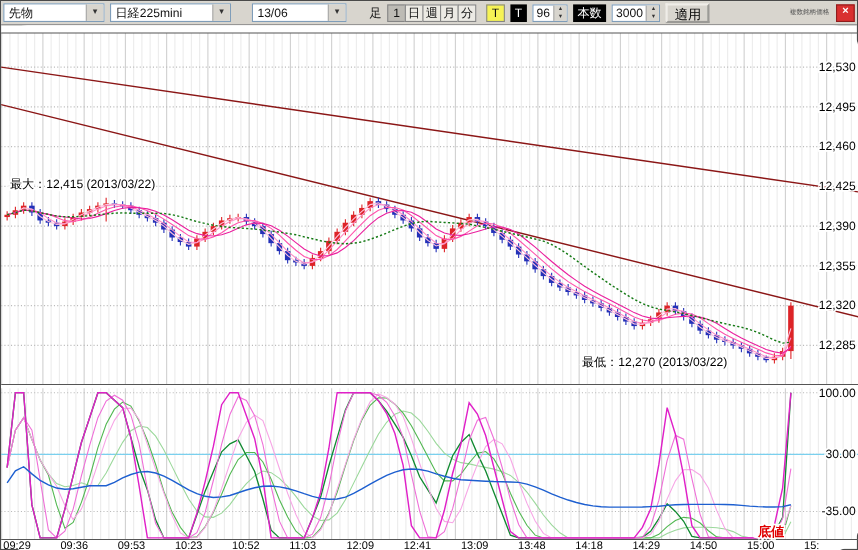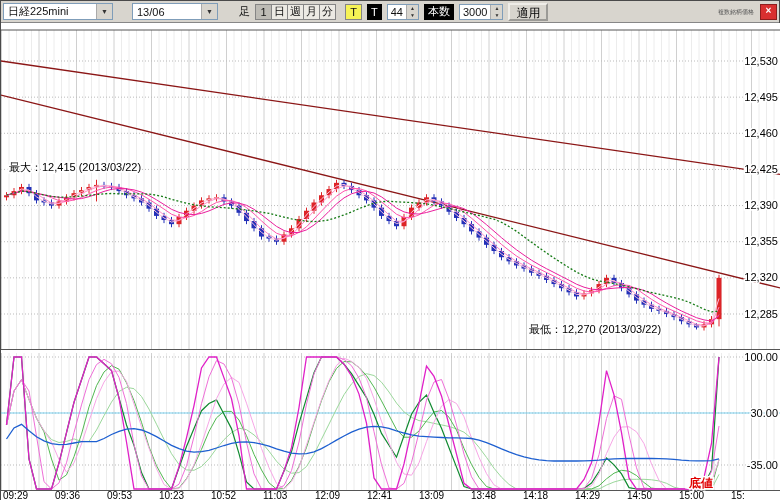--- a/index.html
+++ b/index.html
@@ -23,48 +23,52 @@
   .spin{display:flex;background:#fff;border:1px solid #7f9db9;height:16px;box-sizing:border-box;align-items:stretch;}
   .spin .num{padding:0 3px;font-size:11px;display:flex;align-items:center;}
   .spin .arrows{display:flex;flex-direction:column;width:11px;border-left:1px solid #aaa;background:#d8d5ce;}
   .spin .arrows span{font-size:5px;line-height:7px;text-align:center;color:#333;}
   .apply{height:18px;border:2px outset #efede8;background:#d8d5ce;font-size:12px;padding:0 6px;
          font-family:"Liberation Sans",sans-serif;}
   .corner{margin-left:auto;display:flex;align-items:center;gap:2px;}
   .tiny{font-size:6px;line-height:6px;color:#555;width:40px;word-break:break-all;}
   .close{width:15px;height:14px;background:#d93030;color:#fff;font-size:10px;line-height:12px;
          text-align:center;border:1px solid #8f1d1d;font-weight:bold;}
-  .chart-area{width:780px;height:478px;background:#fff;}
+  .chart-area{width:780px;height:478px;background:#fff;border-radius:24px;}
   svg text{font-family:"Liberation Sans",sans-serif;}
 </style>
 </head>
 <body>
 
 <div class="window">
   <div class="toolbar">
+    <div class="combo w1">
+      <span>先物</span>
+      <span class="arr">▼</span>
+    </div>
     <div class="combo w2">
       <span>日経225mini</span>
       <span class="arr">▼</span>
     </div>
     <div class="combo w3">
       <span>13/06</span>
       <span class="arr">▼</span>
     </div>
     <span class="lbl">足</span>
     <div class="pgroup">
       <span class="pbtn first">1</span>
       <span class="pbtn">日</span>
       <span class="pbtn">週</span>
       <span class="pbtn">月</span>
       <span class="pbtn">分</span>
     </div>
     <span class="tgl">T</span>
     <span class="blk">T</span>
     <div class="spin">
-      <span class="num">44</span>
+      <span class="num">96</span>
       <span class="arrows">
         <span>▲</span>
         <span>▼</span>
       </span>
     </div>
     <span class="blk">本数</span>
     <div class="spin">
       <span class="num">3000</span>
       <span class="arrows">
         <span>▲</span>

